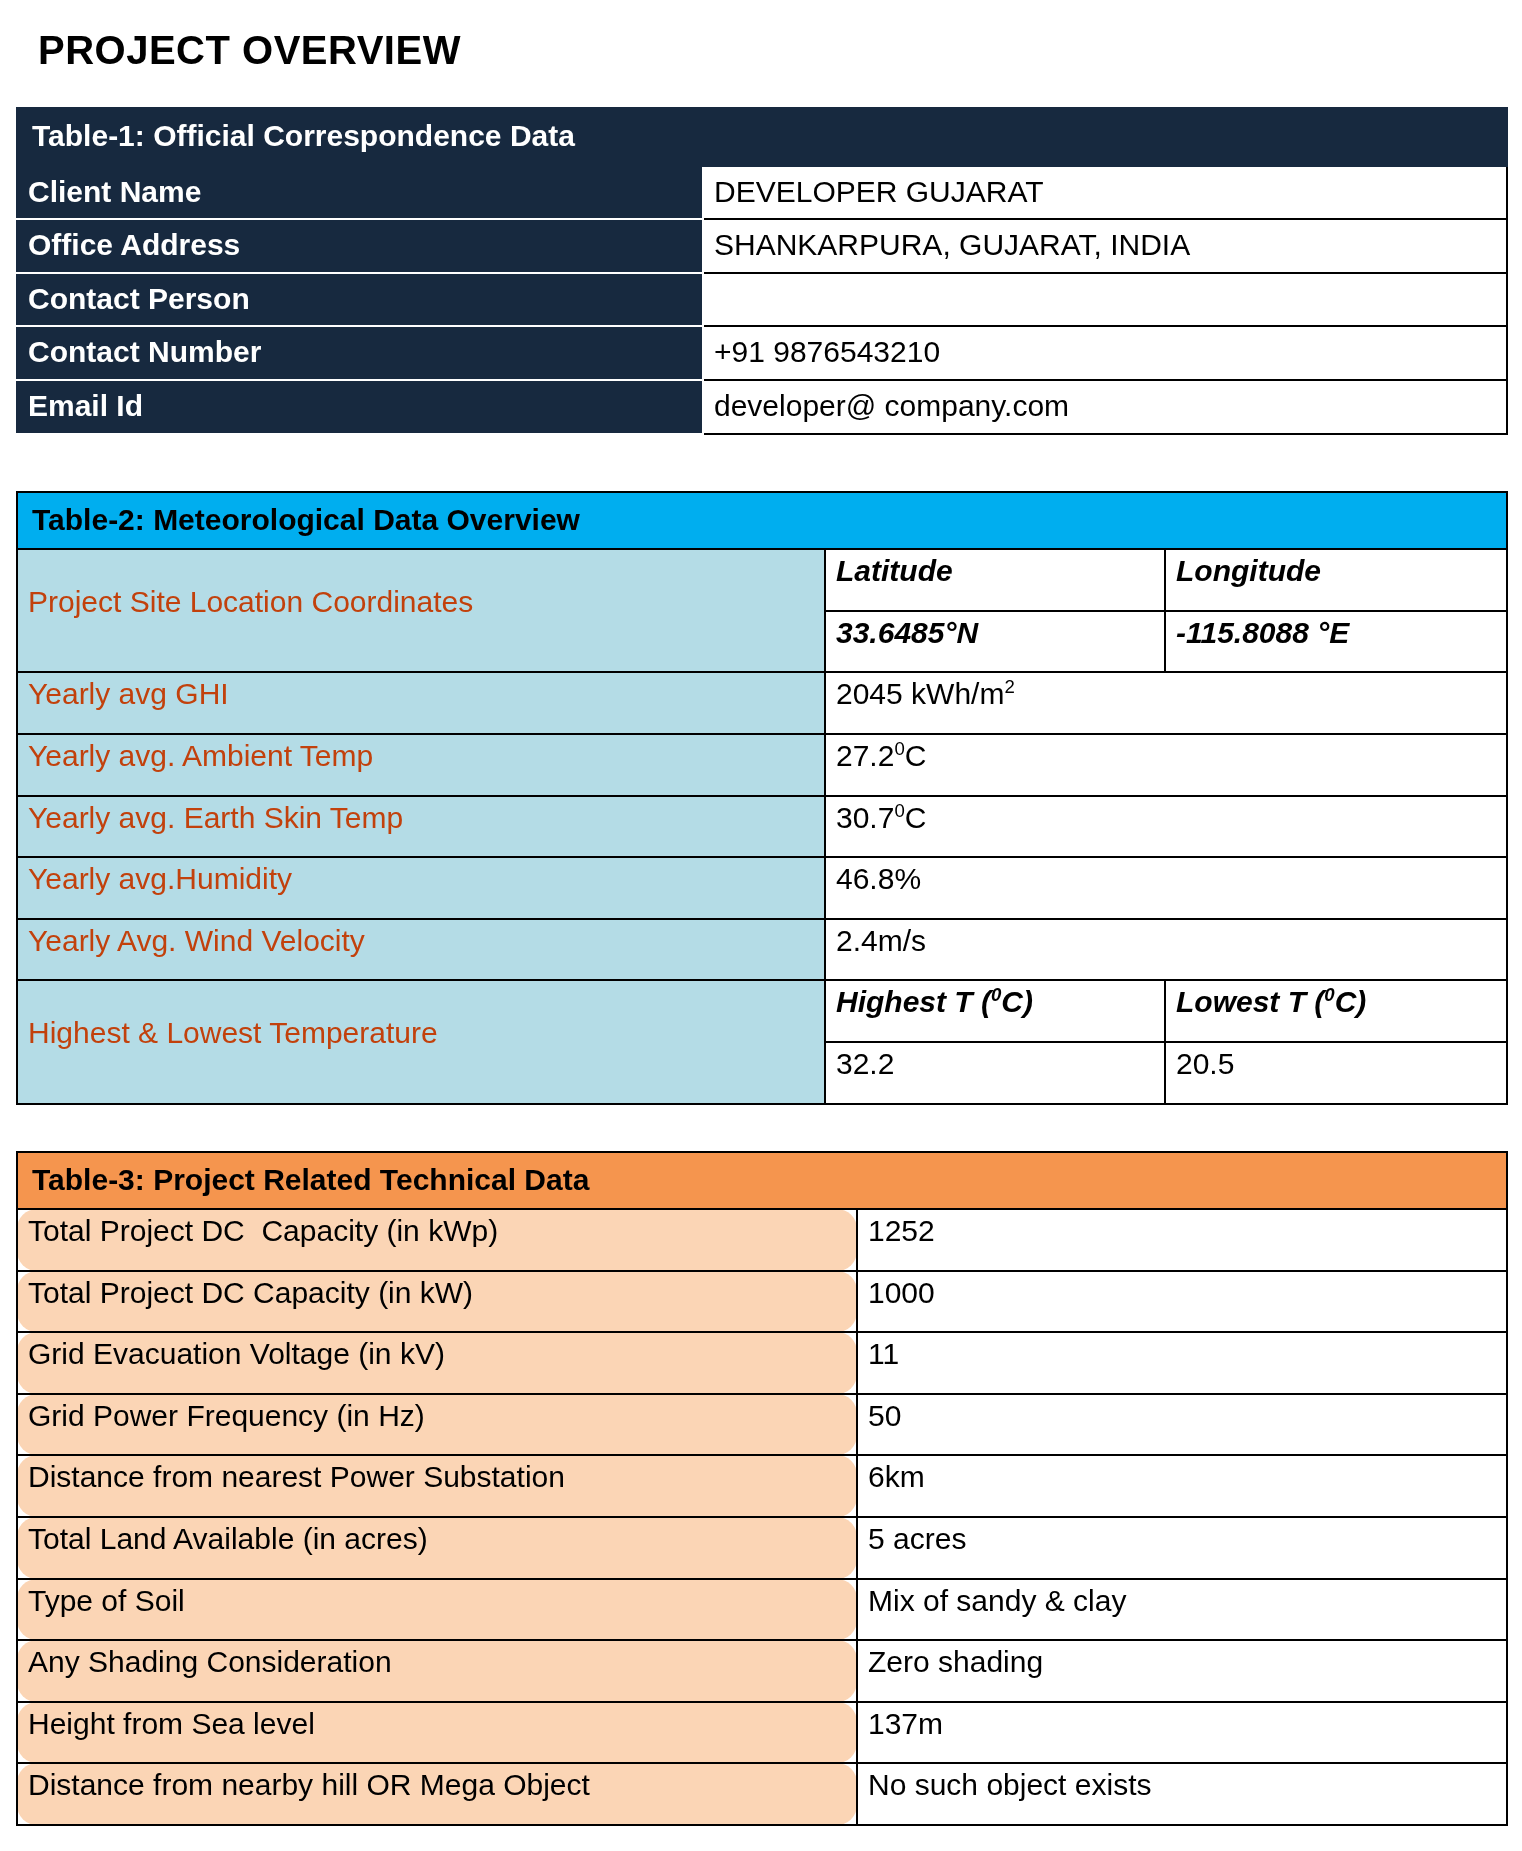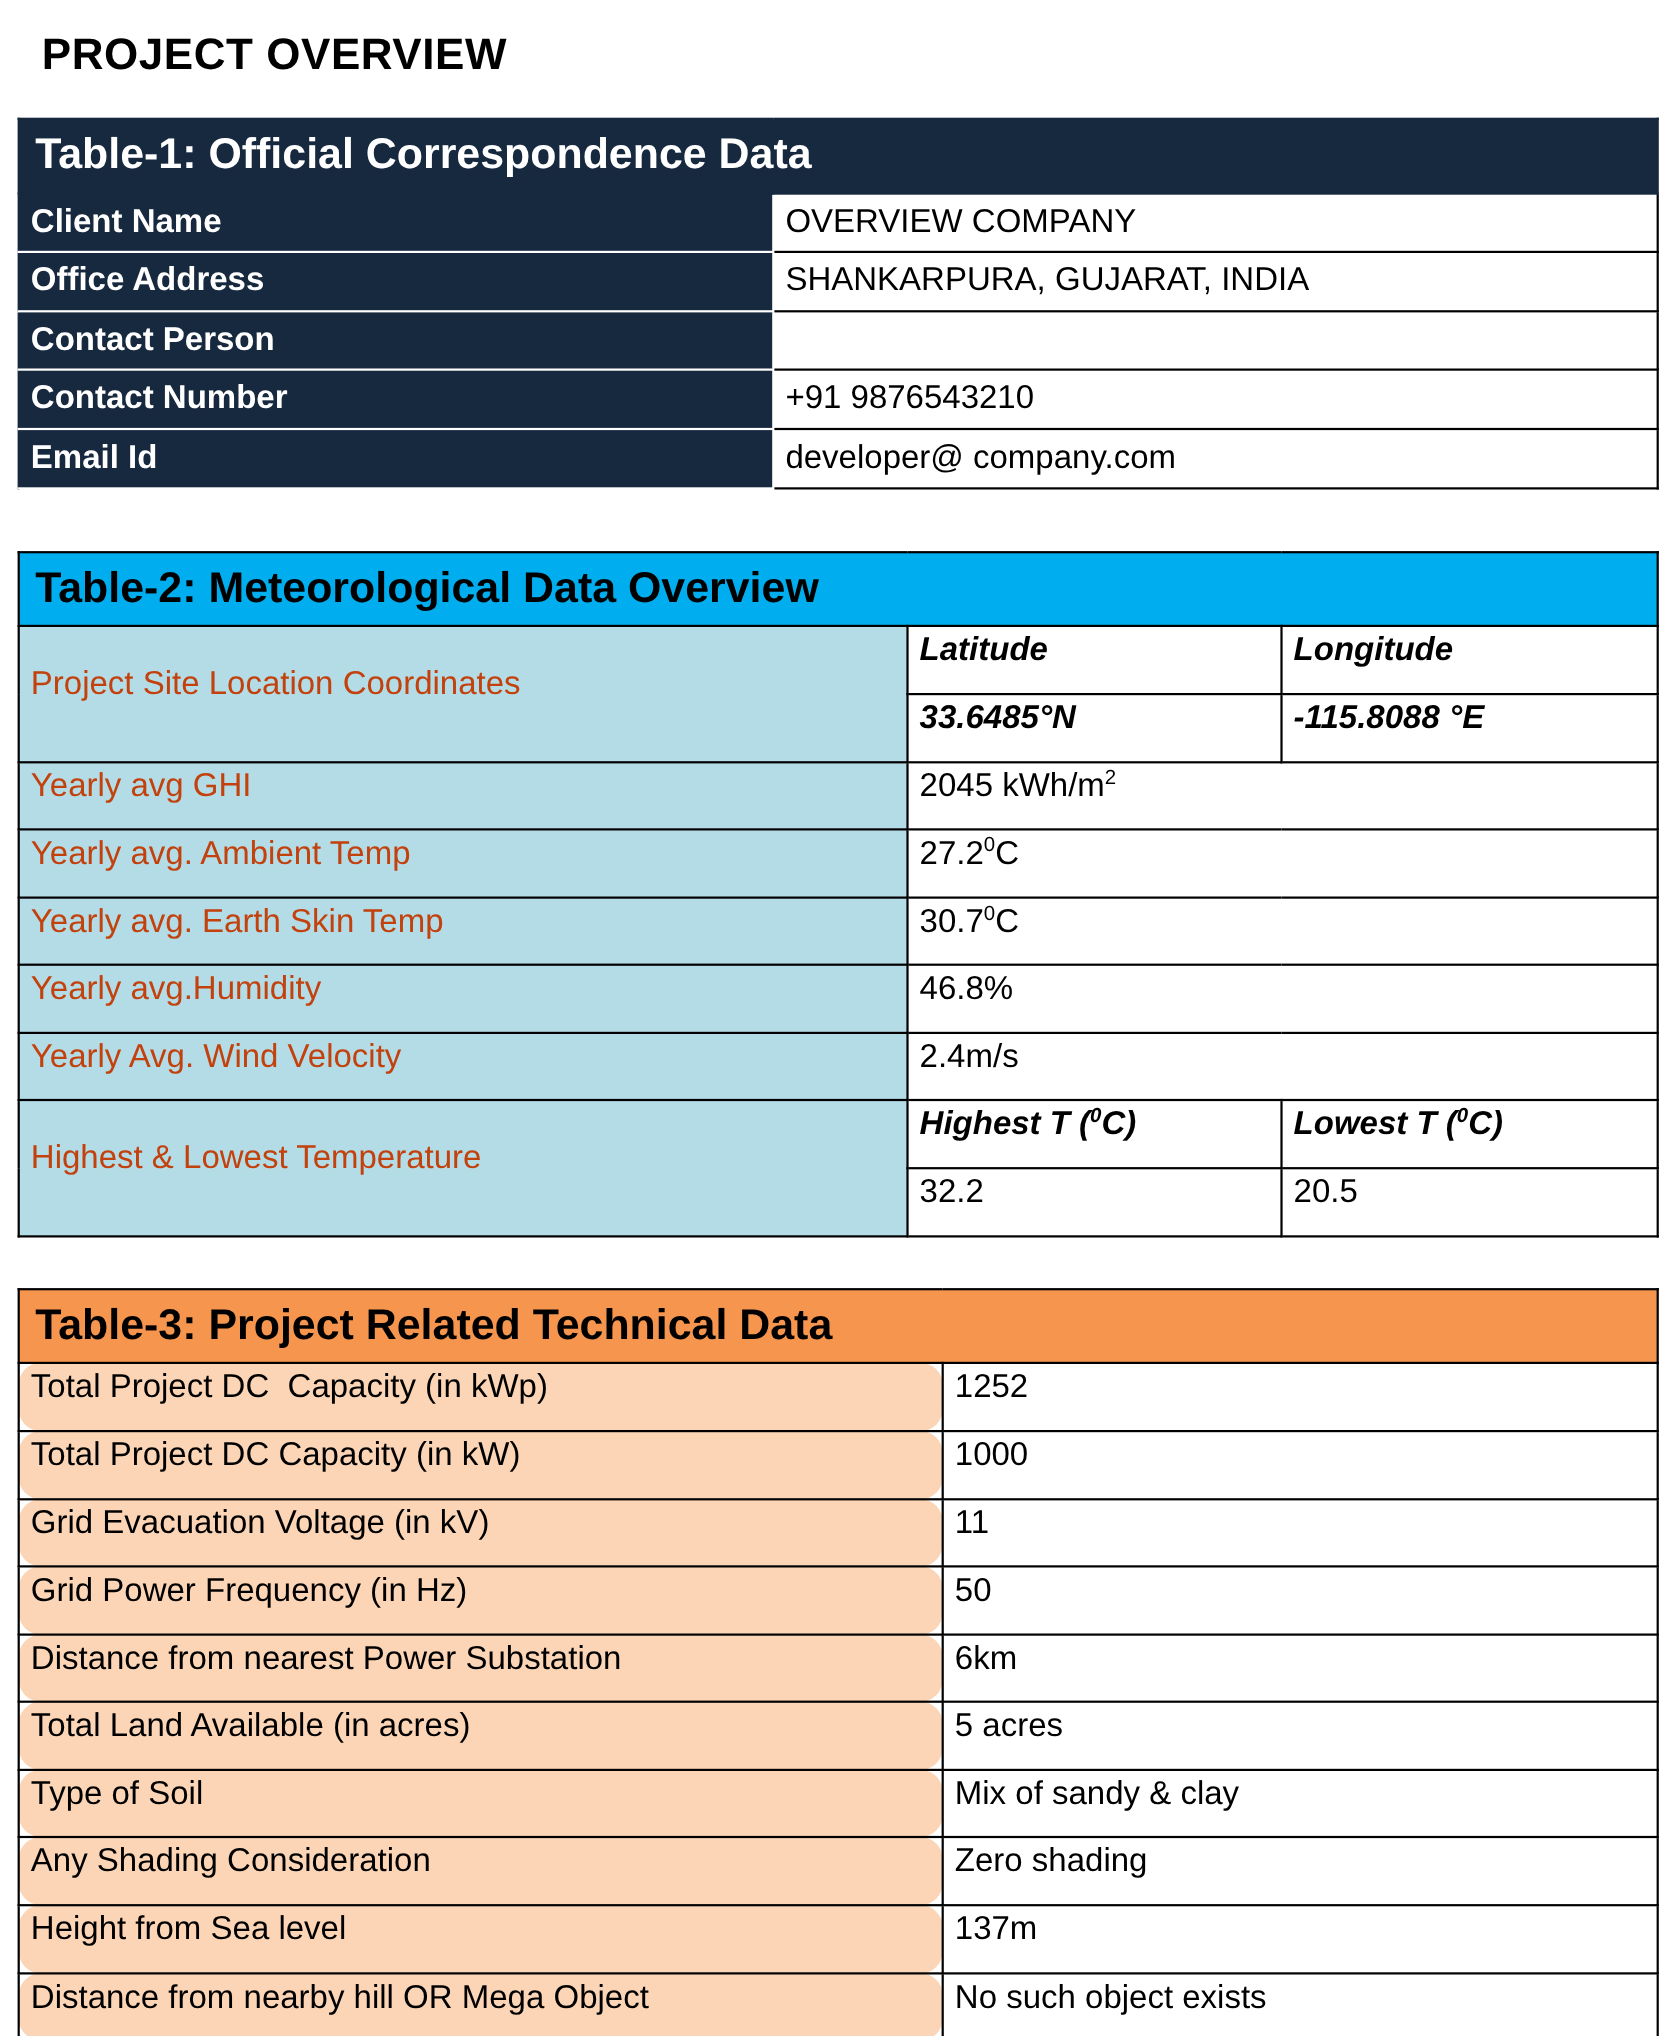--- a/index.html
+++ b/index.html
@@ -45,21 +45,21 @@
   .tbl td {
     border: 2px solid #000000;
     padding: 4px 10px 22px 10px;
     vertical-align: middle;
     word-wrap: break-word;
   }
 
   
   .banner {
     font-weight: bold;
-    font-size: 39px;
+    font-size: 30px;
     padding: 10px 14px 12px 14px !important;
   }
 
   
   #table-1 { margin-top: 34px; }
   #table-1 .banner {
     background: #17293F;
     color: #FFFFFF;
     border-color: #17293F;
   }
@@ -138,21 +138,21 @@
     <colgroup>
         <col style="width:686px">
         <col style="width:804px">
       </colgroup>
     <tbody>
       <tr>
         <td class="banner" colspan="2">Table-1: Official Correspondence Data</td>
       </tr>
       <tr>
         <td class="lbl">Client Name</td>
-        <td class="val">OVERVIEW COMPANY</td>
+        <td class="val">DEVELOPER GUJARAT</td>
       </tr>
       <tr>
         <td class="lbl">Office Address</td>
         <td class="val">SHANKARPURA, GUJARAT, INDIA</td>
       </tr>
       <tr>
         <td class="lbl">Contact Person</td>
         <td class="val"></td>
       </tr>
       <tr>

